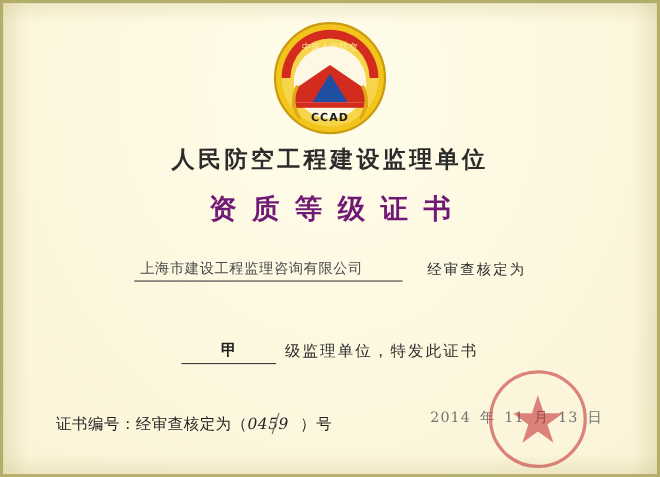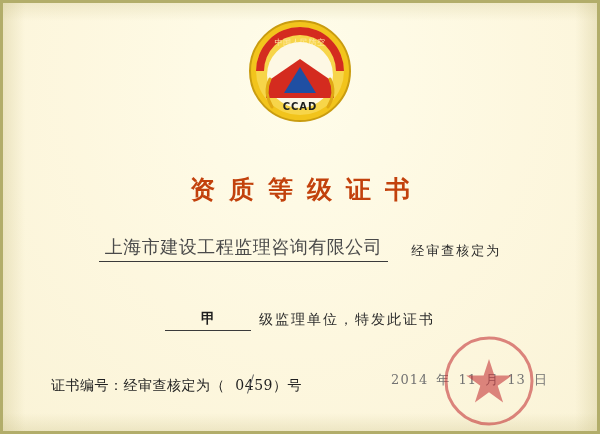--- a/index.html
+++ b/index.html
@@ -68,21 +68,21 @@
     position: absolute;
     top: 170px;
     left: 0;
     width: 100%;
     text-align: center;
     font-family: Liberation Sans, sans-serif;
     font-size: 25px;
     font-weight: bold;
     letter-spacing: 14px;
     text-indent: 14px;
-    color: #c2410c;
+    color: #701a75;
   }
 
   
   .row-company {
     position: absolute;
     top: 232px;
     left: 0;
     width: 100%;
     display: flex;
     align-items: flex-end;
@@ -91,21 +91,21 @@
     font-size: 13px;
     color: #2b2b2b;
   }
   .company-blank {
     display: inline-block;
     min-width: 232px;
     text-align: left;
     border-bottom: 1px solid #3a3a3a;
     padding: 0 6px 2px 6px;
     color: #4a4a4a;
-    font-size: 18px;
+    font-size: 13px;
     letter-spacing: 0.5px;
   }
   .row-company .tail {
     margin-left: 23px;
     letter-spacing: 2px;
     padding-bottom: 2px;
   }
 
   .row-grade {
     position: absolute;
@@ -176,21 +176,22 @@
     left: 48px;
     font-family: "DejaVu Serif", "Liberation Serif", serif;
     font-size: 14px;
     color: #1f1f1f;
     letter-spacing: 0.5px;
     white-space: nowrap;
   }
   .cert-number .num {
     display: inline-block;
     min-width: 48px;
-    text-align: right;
+    text-align: left;
+    font-style: italic;
   }
   .cert-number .strike {
     position: relative;
   }
   .cert-number .strike::after {
     content: "";
     position: absolute;
     left: 52%;
     top: -3px;
     width: 1px;
@@ -224,20 +225,21 @@
 
       <rect x="22" y="78" width="68" height="5" fill="#d42b1f"></rect>
 
       <path d="M28 92 C22 82 22 72 26 64" stroke="#e0a914" stroke-width="3" fill="none" stroke-linecap="round"></path>
       <path d="M84 92 C90 82 90 72 86 64" stroke="#e0a914" stroke-width="3" fill="none" stroke-linecap="round"></path>
 
       <text x="56" y="95" text-anchor="middle" font-family="DejaVu Sans, sans-serif" font-size="10" font-weight="bold" fill="#1d1d1d" letter-spacing="1">CCAD</text>
     </svg>
   </div>
 
+  <div class="title-line1">人民防空工程建设监理单位</div>
   <div class="title-line2">资质等级证书</div>
 
   <div class="row-company">
     <span class="company-blank">上海市建设工程监理咨询有限公司</span>
     <span class="tail">经审查核定为</span>
   </div>
 
   <div class="row-grade">
     <span class="grade-blank">甲</span>
     <span class="tail">级监理单位，特发此证书</span>

